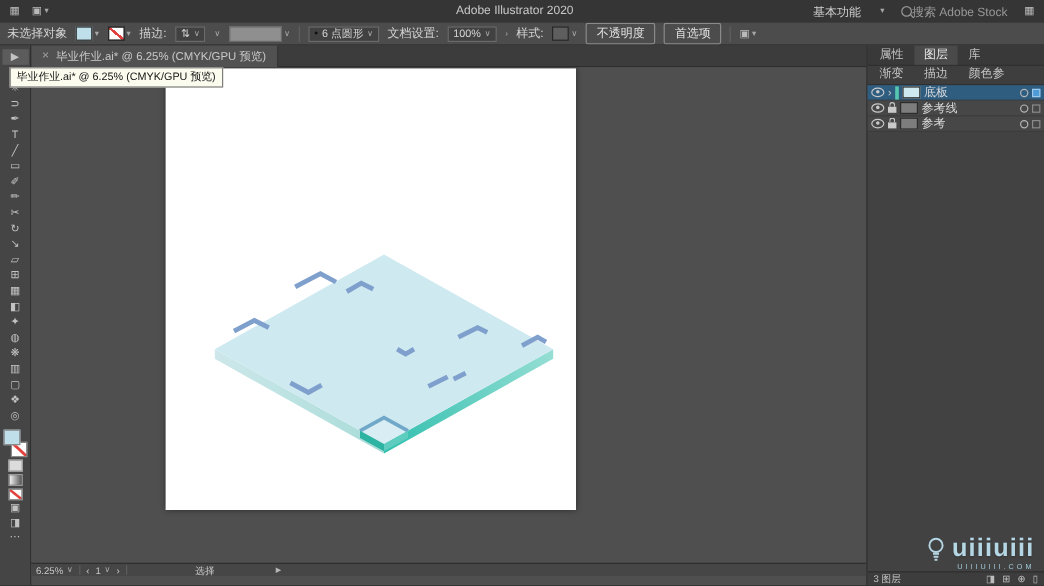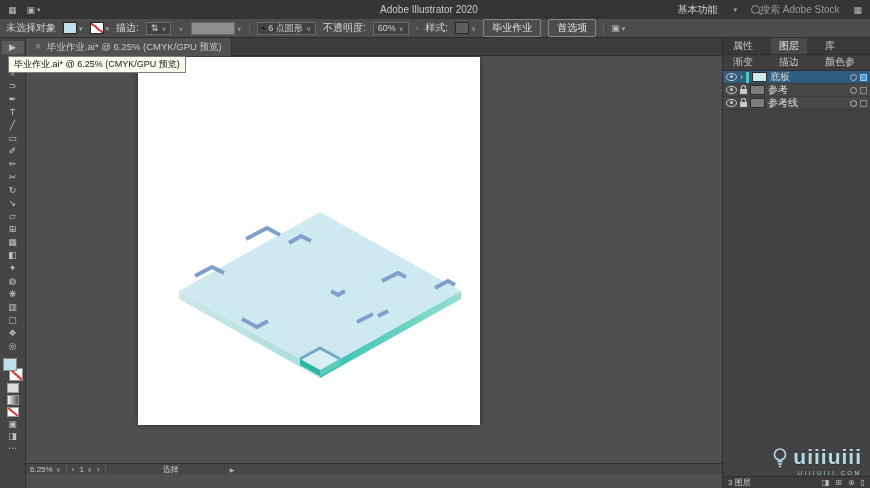--- a/index.html
+++ b/index.html
@@ -50,29 +50,29 @@
   .mini{width:16px;height:11px;display:flex;align-items:center;justify-content:center;margin-top:1px;}
   .mini-sq{width:10px;height:8px;border:1px solid #9a9a9a;background:#dcdcdc;display:inline-block;}
   .mini-grad{background:linear-gradient(to right,#f2f2f2,#555);}
   .mini-none{background:linear-gradient(to top right,#fff 38%,#e0433d 45%,#e0433d 55%,#fff 62%);}
   .mini-glyph{color:#c2c2c2;font-size:9px;}
   
   .canvas{position:absolute;top:56px;left:26px;width:696px;height:421px;background:#4f4f4f;overflow:hidden;}
   .artboard{position:absolute;left:112px;top:1px;width:342px;height:368px;background:#ffffff;box-shadow:0 0 5px rgba(0,0,0,.45);}
   .artboard svg{position:absolute;left:0;top:0;}
   
-  .statusbar{position:absolute;left:26px;bottom:14px;width:696px;height:11px;background:#464646;border-top:1px solid #2f2f2f;
+  .statusbar{position:absolute;left:26px;bottom:8px;width:696px;height:11px;background:#464646;border-top:1px solid #2f2f2f;
              box-sizing:border-box;display:flex;align-items:center;font-size:8px;color:#c9c9c9;padding:0 4px;gap:5px;}
   .sb-box{display:inline-flex;align-items:center;gap:3px;}
   .vsep2{width:1px;height:8px;background:#5d5d5d;display:inline-block;}
   .sb-status{margin-left:52px;color:#cfcfcf;}
   .sb-play{margin-left:46px;font-size:6px;color:#b5b5b5;}
   
   .rightpanel{position:absolute;top:38px;right:0;width:148px;bottom:0;background:#424242;border-left:1px solid #2f2f2f;box-sizing:border-box;}
-  .ptabs{display:flex;align-items:flex-end;background:#393939;height:17px;gap:10px;padding-left:2px;font-size:10px;color:#c4c4c4;border-bottom:1px solid #303030;box-sizing:border-box;}
+  .ptabs{display:flex;align-items:flex-end;background:#393939;height:17px;gap:1px;padding-left:2px;font-size:10px;color:#c4c4c4;border-bottom:1px solid #303030;box-sizing:border-box;}
   .ptab{padding:2px 8px 2px 8px;line-height:1.2;}
   .ptab.active{background:#4a4a4a;color:#e8e8e8;}
   .ptabs.row2{height:16px;background:#3e3e3e;}
   .layers{background:#474747;}
   .lrow{display:flex;align-items:center;height:13px;gap:3px;padding:0 3px;font-size:10px;color:#dadada;border-bottom:1px solid #3c3c3c;box-sizing:border-box;}
   .lrow.selected{background:#2e5d80;}
   .eye{width:9px;height:6px;border:1px solid #c9c9c9;border-radius:50%;position:relative;flex:none;}
   .eye::after{content:"";position:absolute;left:2.5px;top:1px;width:3px;height:3px;border-radius:50%;background:#c9c9c9;}
   .lockb{width:7px;height:5px;background:#c9c9c9;position:relative;margin-top:3px;flex:none;}
   .lockb::before{content:"";position:absolute;left:1px;top:-4px;width:3px;height:3px;border:1px solid #c9c9c9;border-bottom:none;border-radius:3px 3px 0 0;}
@@ -139,32 +139,32 @@
     <span class="sw-group">
       <span class="profile-box"></span>
       <span class="chev">∨</span>
     </span>
     <span class="vsep"></span>
     <span class="ctl-box">
       <span class="bullet">●</span>
       <span>6 点圆形</span>
       <span class="chev">∨</span>
     </span>
-    <span>不透明度:</span>
+    <span>文档设置:</span>
     <span class="ctl-box">
-      <span>60%</span>
+      <span>100%</span>
       <span class="chev">∨</span>
     </span>
     <span class="chev">›</span>
     <span>样式:</span>
     <span class="sw-group">
       <span class="swatch" style="background:#5e5e5e;"></span>
       <span class="chev">∨</span>
     </span>
-    <button class="btn">毕业作业</button>
+    <button class="btn">不透明度</button>
     <button class="btn">首选项</button>
     <span class="vsep"></span>
     <span class="tb-icon">
       <span>▣</span>
       <span class="chev">▾</span>
     </span>
   </div>
 
   <div class="tabstrip">
     <div class="doc-tab">
@@ -298,29 +298,29 @@
         <span class="colorbar"></span>
         <span class="thumb blue"></span>
         <span class="lname">底板</span>
         <span class="target"></span>
         <span class="chip sel"></span>
       </div>
       <div class="lrow">
         <span class="eye"></span>
         <span class="lockb"></span>
         <span class="thumb"></span>
-        <span class="lname">参考</span>
+        <span class="lname">参考线</span>
         <span class="target"></span>
         <span class="chip"></span>
       </div>
       <div class="lrow">
         <span class="eye"></span>
         <span class="lockb"></span>
         <span class="thumb"></span>
-        <span class="lname">参考线</span>
+        <span class="lname">参考</span>
         <span class="target"></span>
         <span class="chip"></span>
       </div>
     </div>
     <div class="pfooter">
       <span>3 图层</span>
       <span class="pf-icons">
         <span>◨</span>
         <span>⊞</span>
         <span>⊕</span>

